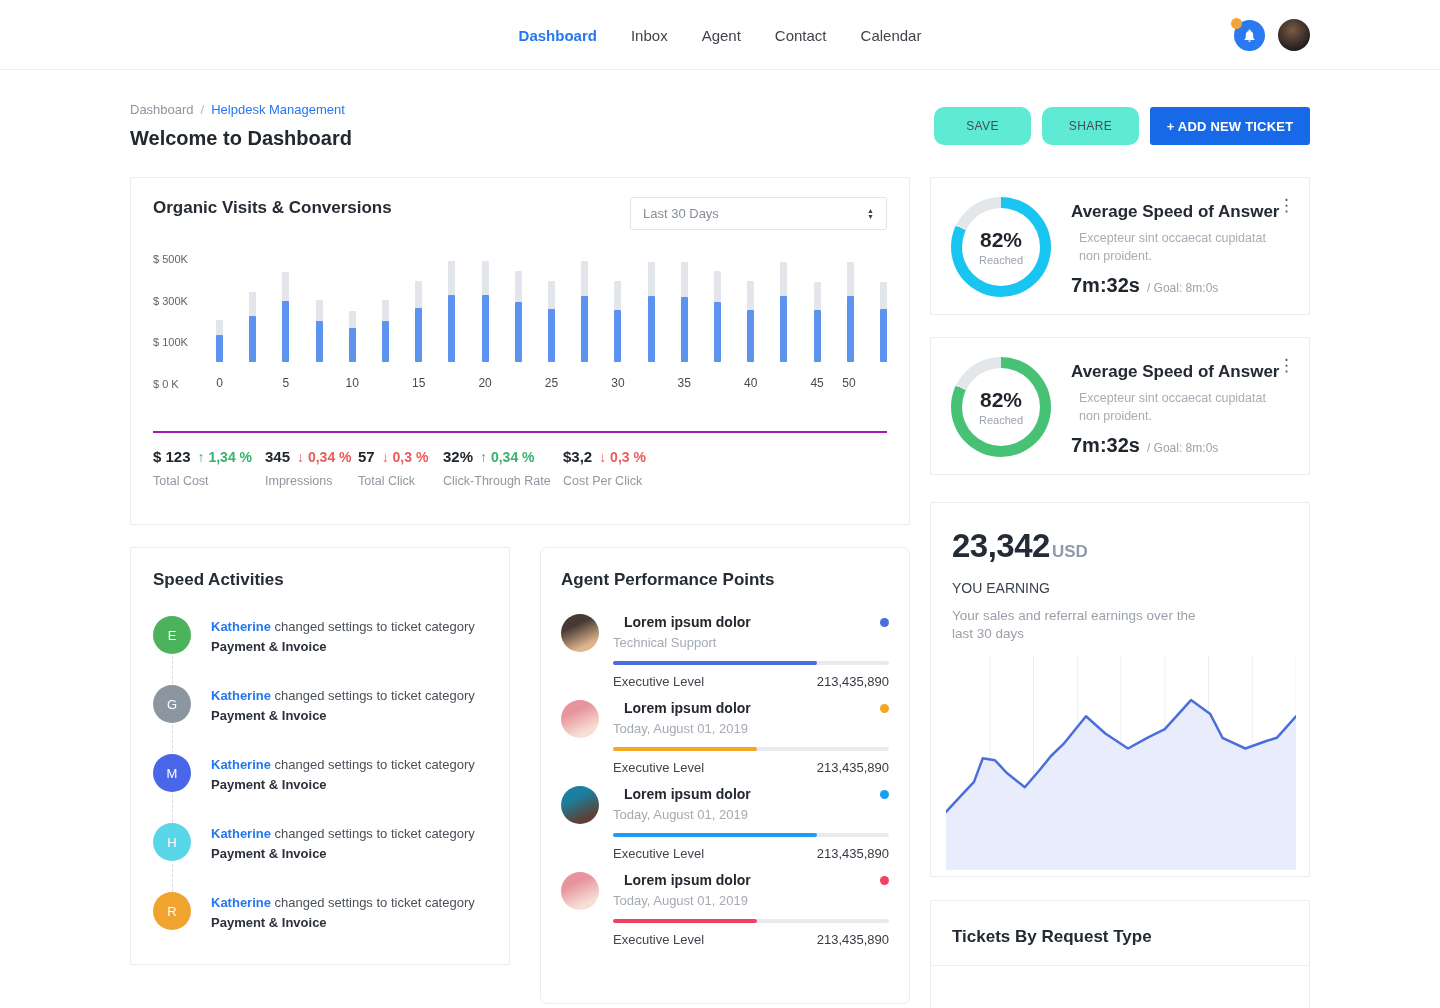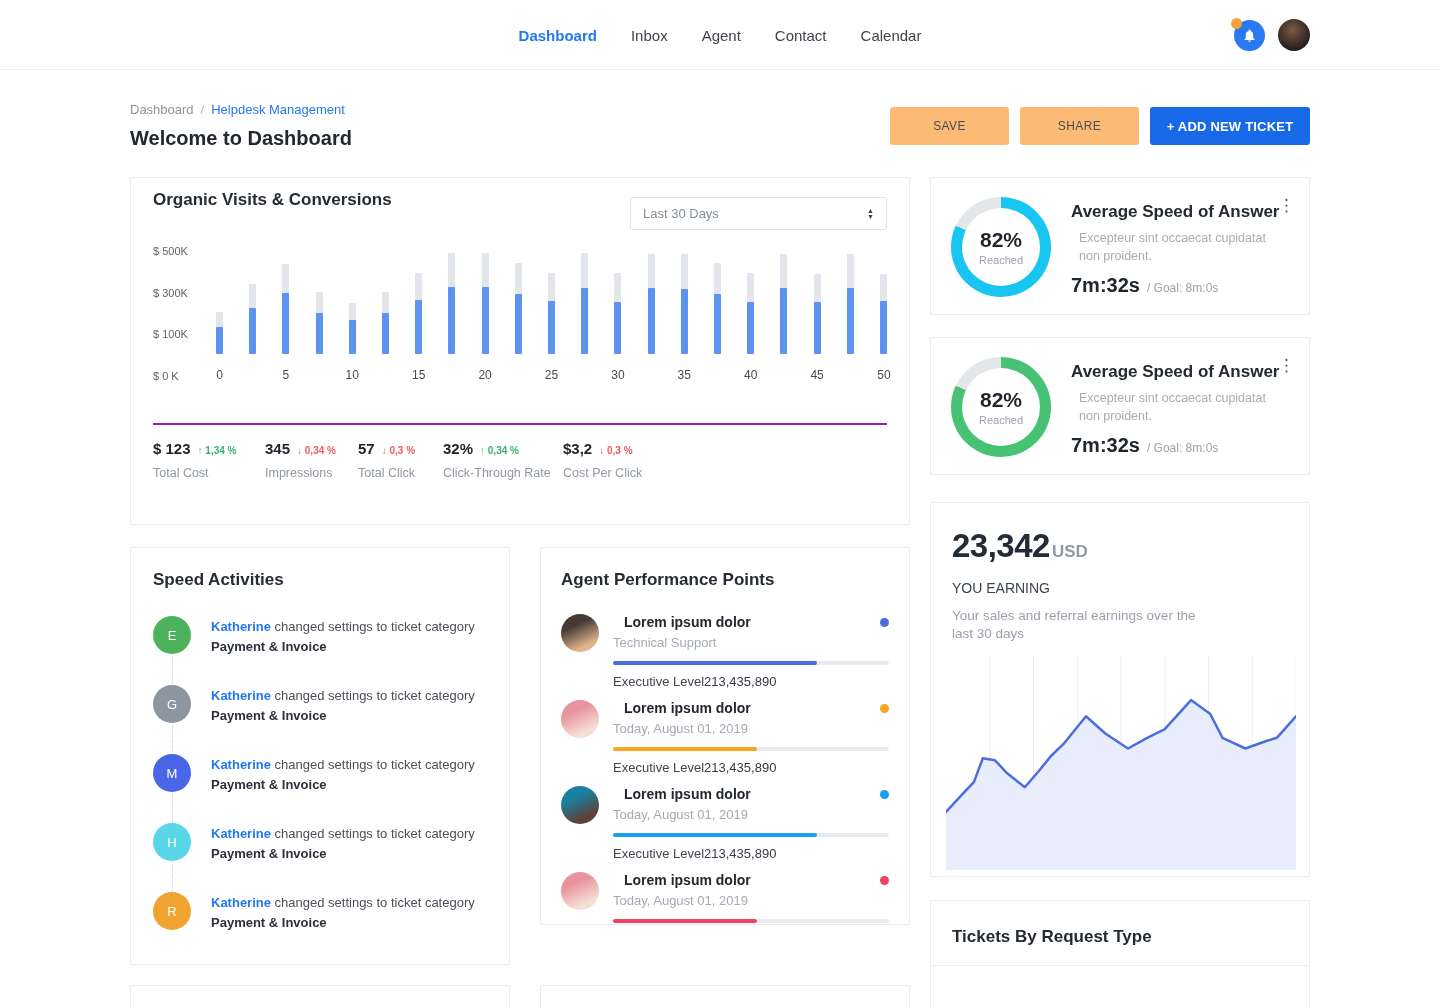--- a/index.html
+++ b/index.html
@@ -21,72 +21,72 @@
   
   .content { width:1180px; margin:0 auto; }
   .page-head { display:flex; justify-content:space-between; margin-top:32px; }
   .breadcrumb { font-size:13px; color:#8d959d; }
   .breadcrumb .sep { margin:0 7px; color:#b4bac0; }
   .crumb-link { color:#8d959d; cursor:pointer; }
   .crumb-active { color:#2577f0; cursor:pointer; }
   h1.page-title { font-size:20px; margin:10px 0 0; color:#23282f; font-weight:700; }
   .actions { display:flex; gap:11px; align-items:flex-start; margin-top:5px; }
   .btn { height:38px; border:none; border-radius:3px; cursor:pointer; font-family:inherit; }
-  .btn.ghost { width:119px; background:#fdba74; color:#454e57; font-size:12px; letter-spacing:.4px; }
+  .btn.ghost { width:97px; background:#5eead4; color:#454e57; font-size:12px; letter-spacing:.4px;border-radius:10px; }
   .btn.primary { width:160px; background:#1769e8; color:#fff; font-weight:700; font-size:13px; letter-spacing:.2px; }
   
   .grid { display:flex; gap:20px; margin-top:27px; align-items:flex-start; }
   .col-left { width:780px; }
   .col-right { width:380px; }
   .card { background:#fff; border:1px solid #e9ebee; border-radius:2px; }
   
-  .chart-card { height:348px; padding:12px 22px; position:relative; overflow:hidden; }
+  .chart-card { height:348px; padding:20px 22px; position:relative; overflow:hidden; }
   .card-title { font-size:17px; font-weight:700; color:#262c34; margin:0; }
   .card-sub { font-size:13.5px; color:#9aa2ab; margin:7px 0 0; }
   .range-select { position:absolute; right:22px; top:19px; width:257px; height:33px; border:1px solid #e1e4e8; border-radius:2px; display:flex; align-items:center; justify-content:space-between; padding:0 12px; color:#868f98; font-size:13px; cursor:pointer; background:#fff; }
   .updown { display:flex; flex-direction:column; line-height:.8; font-size:7px; color:#39414b; }
   .barchart { display:flex; margin-top:41px; }
   .ylabels { width:63px; position:relative; height:128px; flex-shrink:0; }
   .ylabel { position:absolute; left:0; transform:translateY(-50%); font-size:11px; color:#5c646b; white-space:nowrap; }
   .bars { position:relative; flex:1; height:128px; }
   .bar { position:absolute; bottom:25px; width:7px; background:#e2e6ea; border-radius:1px; }
   .bar-fill { position:absolute; bottom:0; left:0; width:100%; background:#5b93ee; border-radius:1px; }
   .xlabel { position:absolute; bottom:-3px; font-size:12px; color:#454c54; transform:translateX(-50%); }
   .stats { display:flex; border-top:2px solid #a21caf; margin-top:44px; padding-top:15px; }
   .stat { margin-right:0; }
   .stat:nth-child(1){ width:112px; } .stat:nth-child(2){ width:93px; }
   .stat:nth-child(3){ width:85px; } .stat:nth-child(4){ width:120px; }
   .stat-top { display:flex; align-items:baseline; gap:7px; }
   .stat-val { font-size:15px; font-weight:700; color:#20262e; }
-  .stat-delta { font-size:10px; font-weight:700; }
+  .stat-delta { font-size:14px; font-weight:700; }
   .stat-delta.up { color:#37b26d; } .stat-delta.down { color:#ee5a5a; }
   .stat-label { margin-top:9px; font-size:12.5px; color:#8f97a0; }
   
   .row2 { display:flex; gap:30px; margin-top:22px; align-items:flex-start; }
   .recent-card { width:380px; height:418px; padding:22px; overflow:hidden; }
-  .agents-card { width:370px; height:378px; padding:22px 20px; overflow:hidden; }
+  .agents-card { width:370px; height:457px; padding:22px 20px; overflow:hidden;border-radius:7px; }
   .timeline { position:relative; margin-top:26px; }
   .tl-line { position:absolute; left:19px; top:25px; bottom:35px; border-left:1px dashed #d7dbdf; }
   .tl-item { display:flex; gap:20px; margin-bottom:29px; position:relative; }
   .tl-avatar { width:38px; height:38px; border-radius:50%; color:#fff; font-size:13px; display:flex; align-items:center; justify-content:center; flex-shrink:0; position:relative; }
   .tl-text { font-size:13px; color:#4a5058; line-height:1.5; padding-top:1px; }
   .tl-name { color:#2577f0; font-weight:700; cursor:pointer; }
   .tl-target { font-weight:700; color:#2b313a; }
   .agent-list { margin-top:24px; }
   .agent-item { margin-bottom:11px; }
   .agent-head { display:flex; gap:14px; }
   .agent-avatar { width:38px; height:38px; border-radius:50%; flex-shrink:0; }
   .agent-titles { flex:1; }
   .agent-name-row { display:flex; justify-content:space-between; align-items:center; }
   .agent-name { font-size:14px; font-weight:700; color:#23282f;padding-left:11px; }
   .agent-dot { width:9px; height:9px; border-radius:50%; }
   .agent-sub { font-size:13px; color:#a3aab2; margin-top:5px; }
   .agent-bar { height:4px; background:#e8eaed; border-radius:2px; margin:9px 0 0 52px; position:relative; }
   .agent-bar-fill { position:absolute; left:0; top:0; height:100%; border-radius:2px; }
-  .agent-level { display:flex; margin:9px 0 0 52px; font-size:13px; }
+  .agent-level { display:flex; justify-content:space-between; margin:9px 0 0 52px; font-size:13px; }
   .level-label { color:#3f464e; }
   .level-points { color:#343b44; }
   .row3 { display:flex; gap:30px; margin-top:20px; }
   .stub { height:60px; } .stub.s1 { width:380px; } .stub.s2 { width:370px; }
   
   .speed-card { height:138px; padding:19px 20px; display:flex; gap:20px; position:relative; margin-bottom:22px; overflow:hidden; }
   .speed-card.mb27 { margin-bottom:27px; }
   .donut { width:100px; height:100px; border-radius:50%; position:relative; flex-shrink:0; }
   .donut::after { content:""; position:absolute; inset:11px; background:#fff; border-radius:50%; }
   .donut-center { position:absolute; inset:0; display:flex; flex-direction:column; align-items:center; justify-content:center; z-index:1; }
@@ -237,21 +237,21 @@
                 <div class="xlabel" style="left: 3.5px;">0</div>
                 <div class="xlabel" style="left: 69.9px;">5</div>
                 <div class="xlabel" style="left: 136.3px;">10</div>
                 <div class="xlabel" style="left: 202.7px;">15</div>
                 <div class="xlabel" style="left: 269.1px;">20</div>
                 <div class="xlabel" style="left: 335.5px;">25</div>
                 <div class="xlabel" style="left: 401.9px;">30</div>
                 <div class="xlabel" style="left: 468.3px;">35</div>
                 <div class="xlabel" style="left: 534.7px;">40</div>
                 <div class="xlabel" style="left: 601.1px;">45</div>
-                <div class="xlabel" style="left: 668px; text-align: center;">50</div>
+                <div class="xlabel" style="left: 633px; text-align: center;">50</div>
               </div>
           </div>
           <div class="stats" id="stats">
               <div class="stat">
                 <div class="stat-top">
                   <span class="stat-val">$ 123</span>
                   <span class="stat-delta up">↑ 1,34 %</span>
                 </div>
                 <div class="stat-label">Total Cost</div>
               </div>

